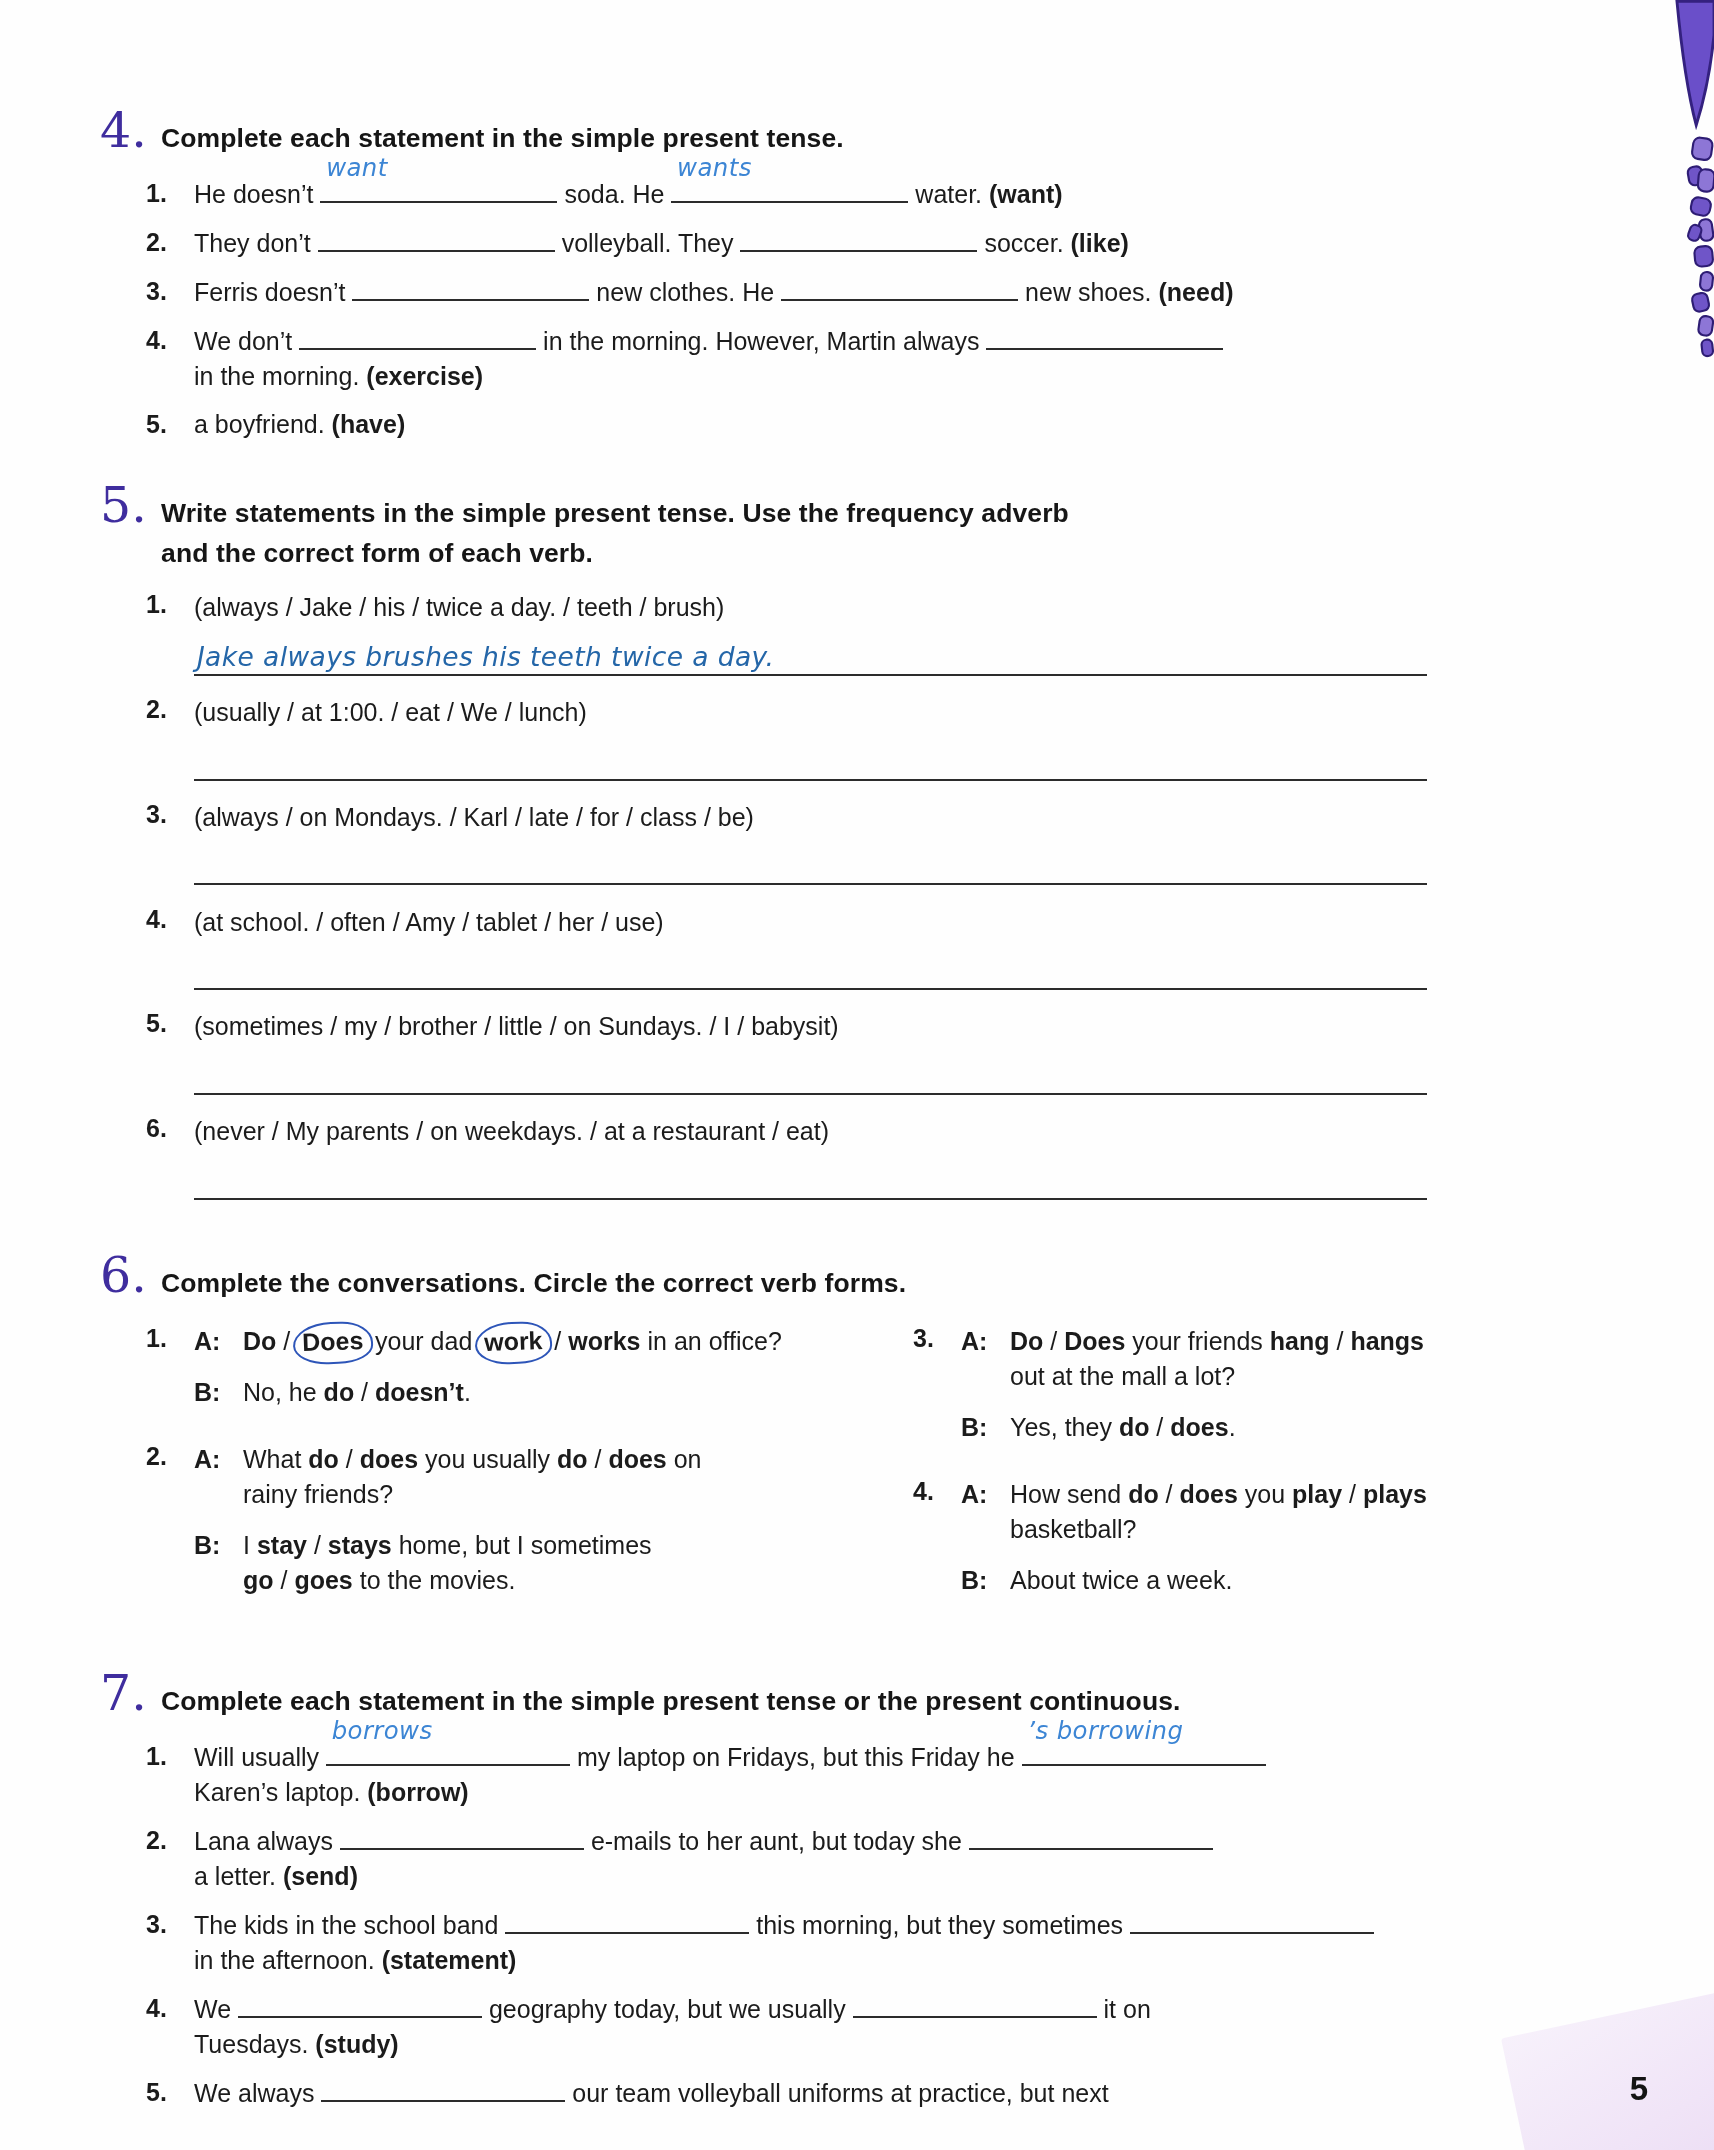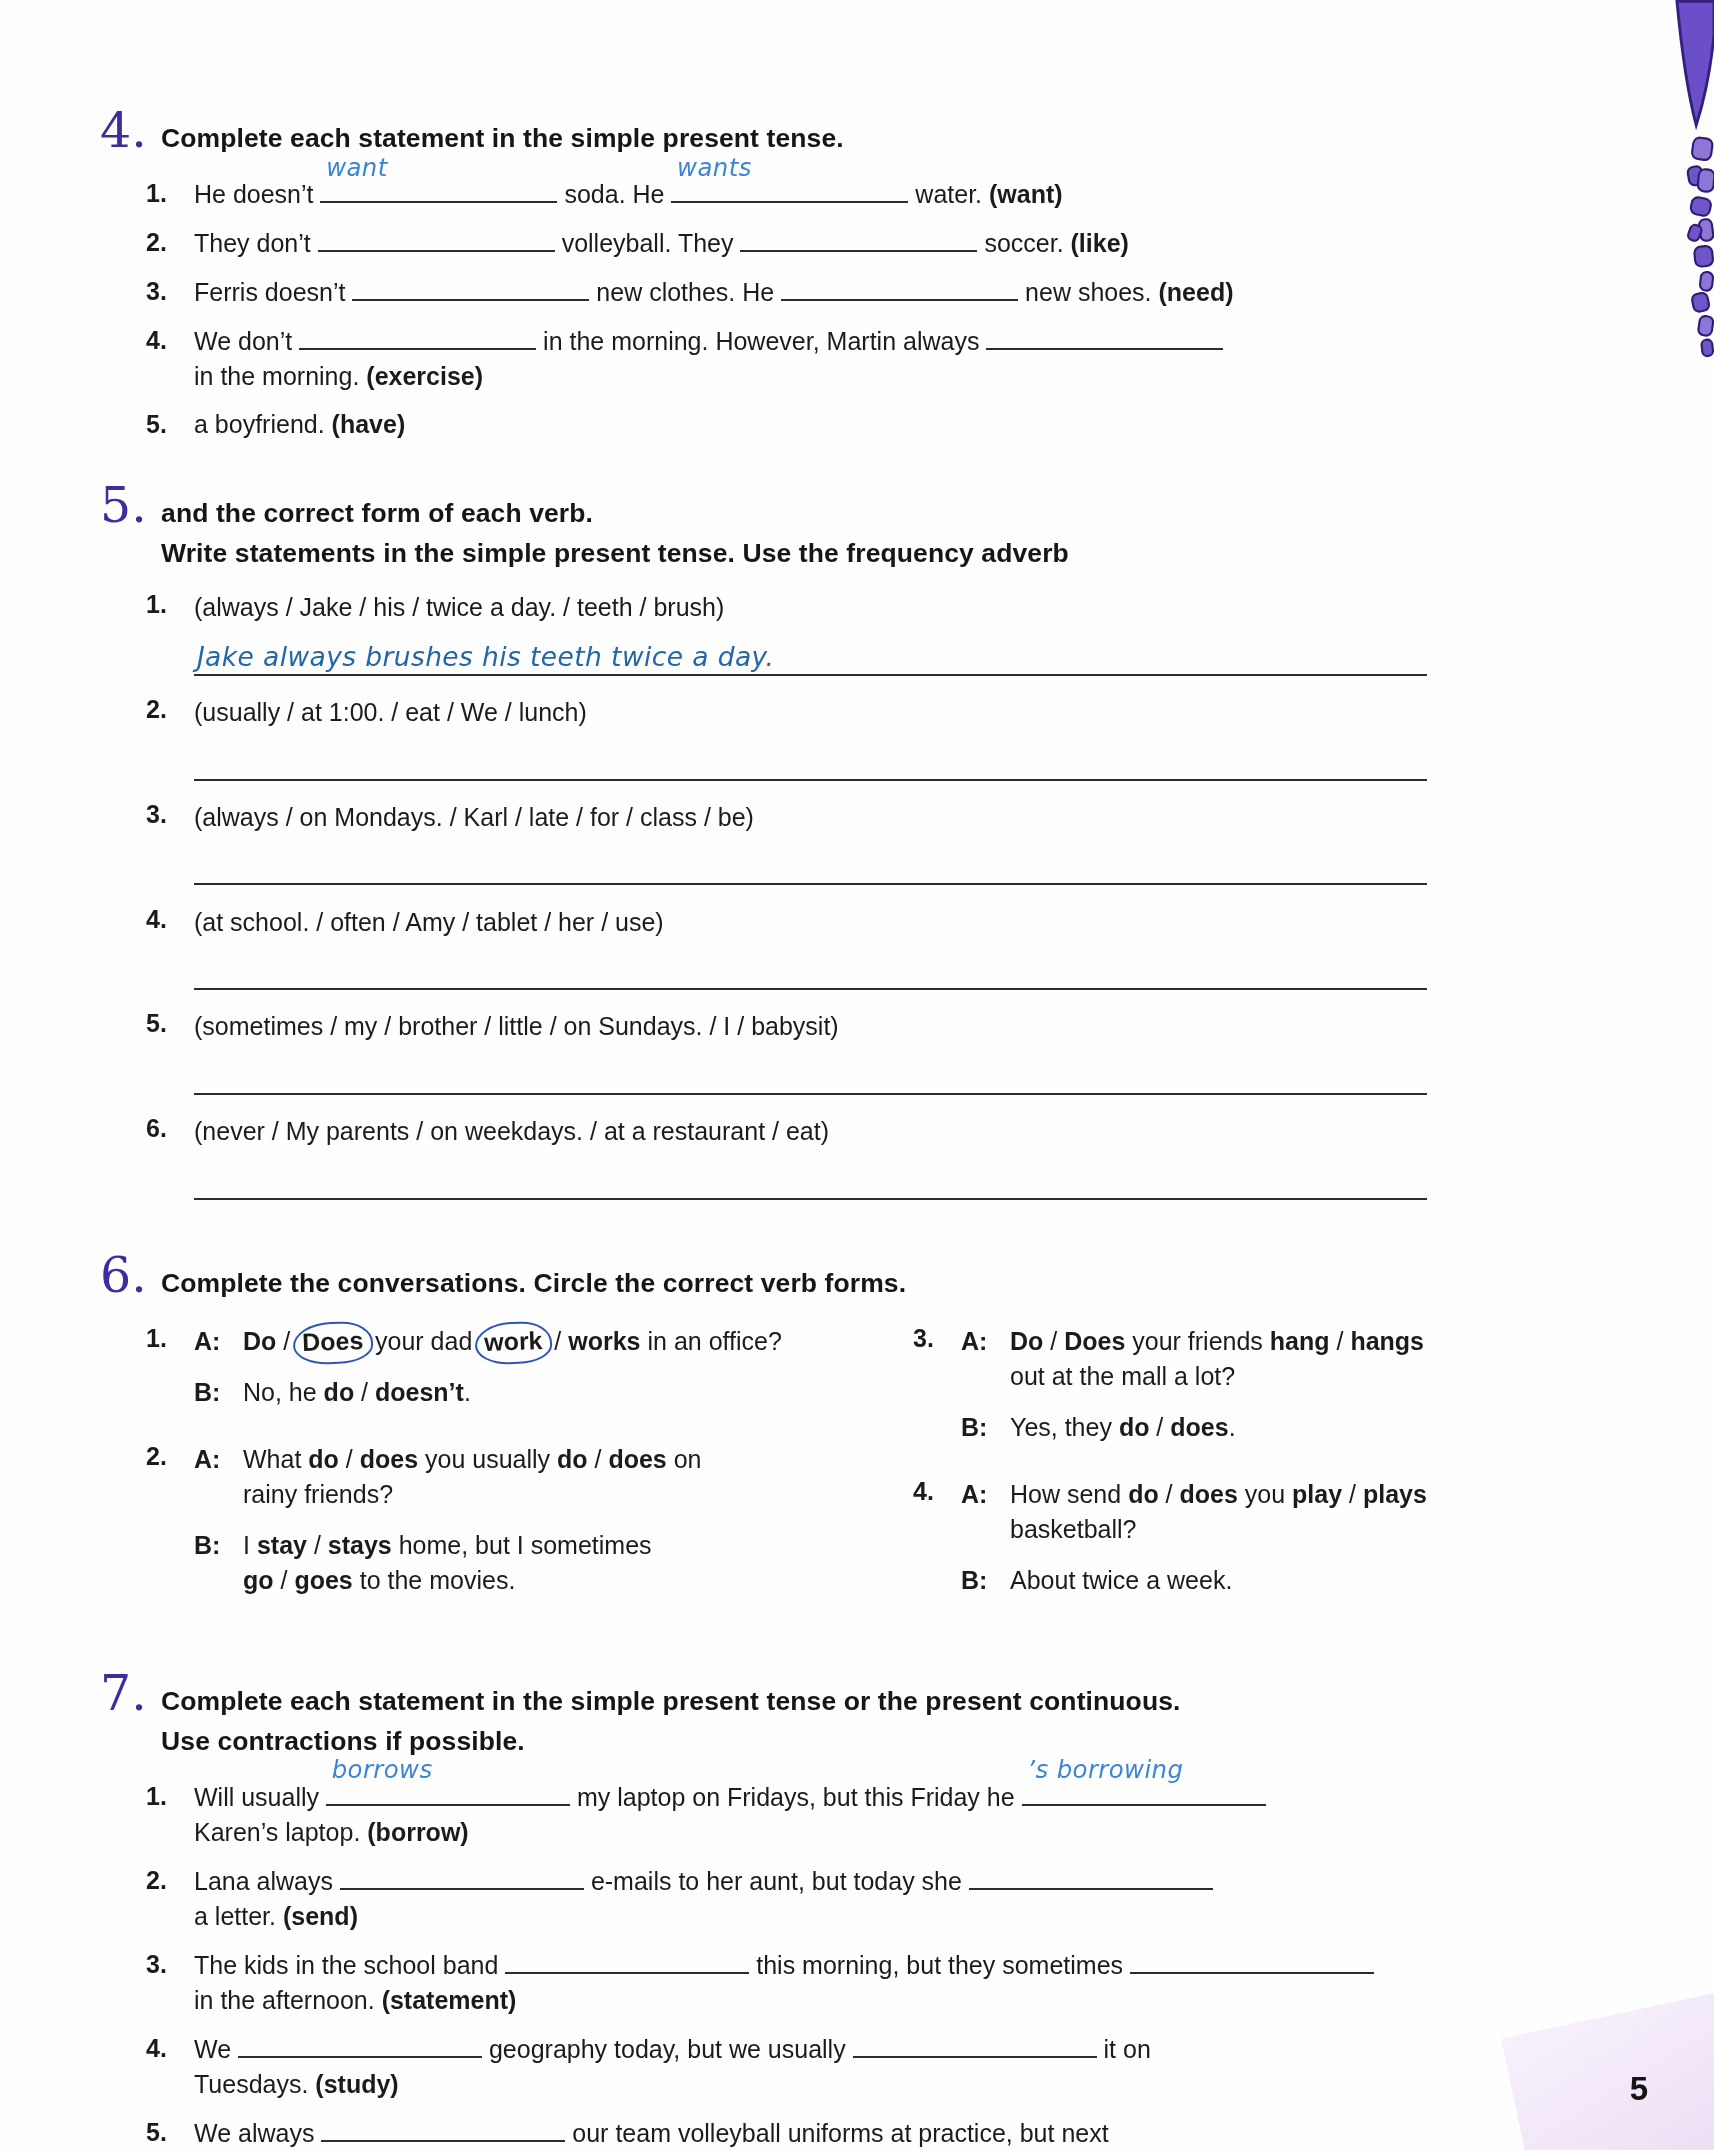--- a/index.html
+++ b/index.html
@@ -120,22 +120,22 @@
             <div class="item-body">
               <div class="item-line"><span class="seg">a boyfriend. </span><span class="bold">(have)</span></div>
             </div>
           </div>
         </div>
       </section>
       <section class="exercise">
         <div class="ex-head">
           <div class="ex-num">5.</div>
           <div class="ex-title">
+            <div class="t-line">Write statements in the simple present tense. Use the frequency adverb</div>
             <div class="t-line">and the correct form of each verb.</div>
-            <div class="t-line">Write statements in the simple present tense. Use the frequency adverb</div>
           </div>
         </div>
         <div class="items">
           <div class="write-item">
             <div class="item-num">1.</div>
             <div class="item-body">
               <div class="prompt">(always / Jake / his / twice a day. / teeth / brush)</div>
               <div class="answer-line">
                 <span class="ans hand ink-b">Jake always brushes his teeth twice a day.</span>
               </div>
@@ -242,21 +242,20 @@
               </div>
             </div>
           </div>
         </div>
       </section>
       <section class="exercise">
         <div class="ex-head">
           <div class="ex-num">7.</div>
           <div class="ex-title">
             <div class="t-line">Complete each statement in the simple present tense or the present continuous.</div>
-            <div class="t-line">Use contractions if possible.</div>
           </div>
         </div>
         <div class="items">
           <div class="fill-item">
             <div class="item-num">1.</div>
             <div class="item-body">
               <div class="item-line"><span class="seg">Will usually </span><span class="blank" style="width: 244px;"><span class="ans hand ink-a">borrows</span></span><span class="seg"> my laptop on Fridays, but this Friday he </span><span class="blank" style="width: 244px;"><span class="ans hand ink-a">’s borrowing</span></span></div>
               <div class="item-line"><span class="seg">Karen’s laptop. </span><span class="bold">(borrow)</span></div>
             </div>
           </div>

